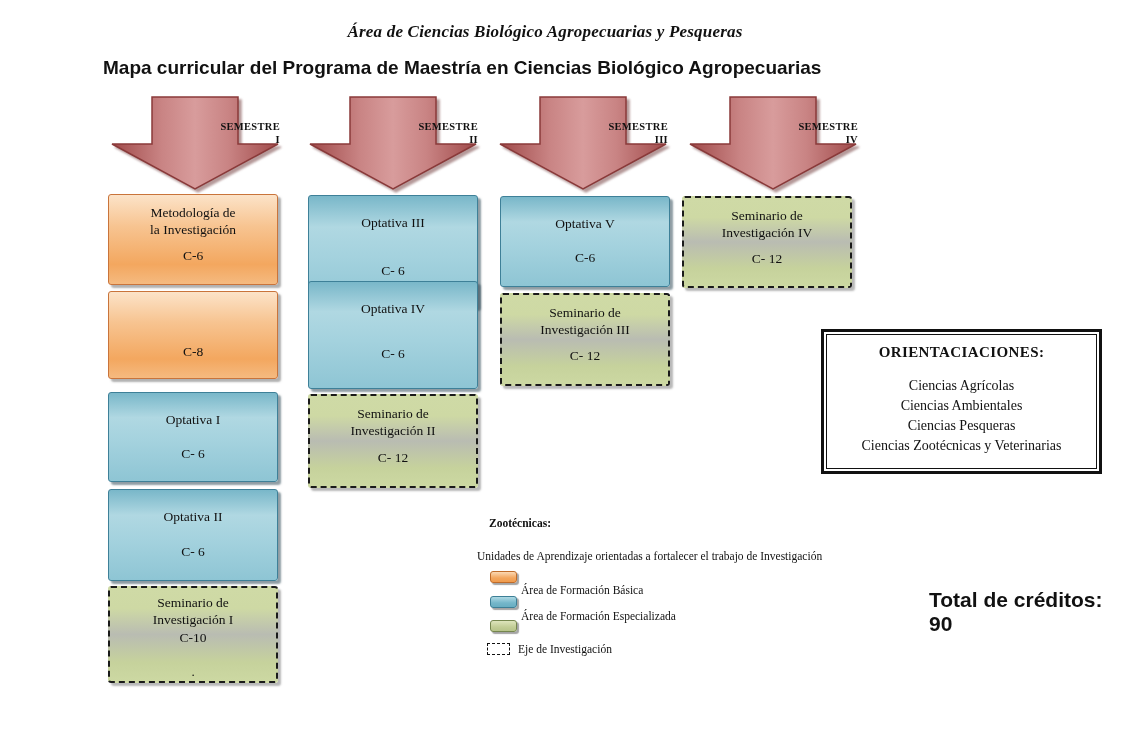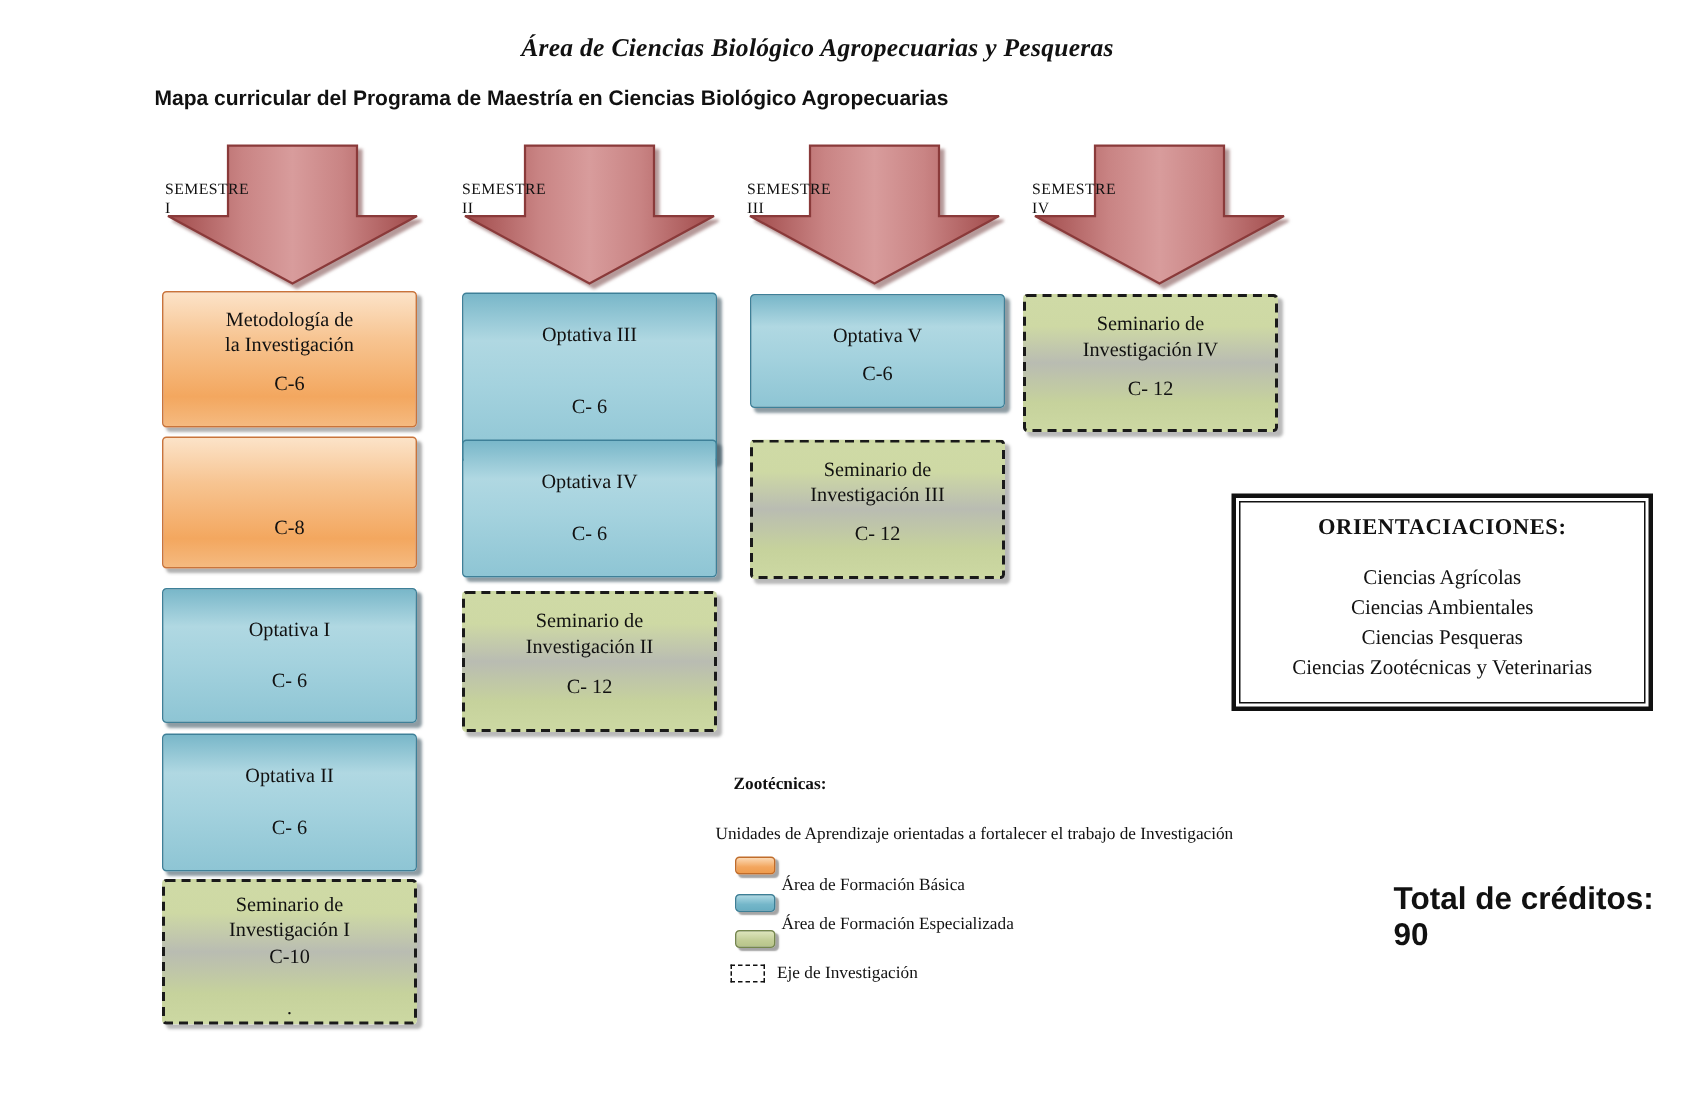--- a/index.html
+++ b/index.html
@@ -10,28 +10,28 @@
   .abs{position:absolute;}
   
   .title{
     top:22px;left:0;width:1090px;text-align:center;
     font-family:"Liberation Serif","DejaVu Serif",serif;
     font-weight:bold;font-style:italic;font-size:17px;letter-spacing:.2px;
   }
   .subtitle{
     top:57px;left:103px;
     font-family:"Liberation Sans","DejaVu Sans",sans-serif;
-    font-weight:bold;font-size:14px;
+    font-weight:bold;font-size:19px;
   }
   
   .arrow{width:170px;height:95px;top:96px;}
   .arrow svg{display:block;filter:drop-shadow(3px 3px 1px rgba(120,70,70,.55));}
   .arrow-label{
-    position:absolute;top:24px;left:0;width:100%;text-align:left;
-    font-weight:normal;font-size:10.5px;line-height:13px;letter-spacing:.3px;color:#111;
+    position:absolute;top:24px;left:0;width:100%;text-align:right;
+    font-weight:bold;font-size:10.5px;line-height:13px;letter-spacing:.3px;color:#111;
   }
   
   .course{
     width:170px;box-sizing:border-box;border-radius:3px;text-align:center;
   }
   .course.orange{
     background:linear-gradient(180deg,#fce3c8 0%,#f7c491 35%,#f3a75f 78%,#f5ba80 100%);
     border:1.5px solid #c9743b;box-shadow:3px 3px 2px rgba(100,100,100,.5);
   }
   .course.blue{
@@ -141,31 +141,31 @@
   <div class="course-name">Seminario de
 Investigación I</div>
   <div class="course-credits">C-10</div>
   <div class="course-footnote">.</div>
 </div>
 
 <div class="abs course blue" style="left:308px;top:195px;height:113px">
   <div class="course-name">Optativa III</div>
   <div class="course-credits">C- 6</div>
 </div>
-<div class="abs course blue" style="left:308px;top:293px;height:92px">
+<div class="abs course blue" style="left:308px;top:281px;height:108px">
   <div class="course-name">Optativa IV</div>
   <div class="course-credits">C- 6</div>
 </div>
 <div class="abs course green" style="left:308px;top:394px;height:94px">
   <div class="course-name">Seminario de
 Investigación II</div>
   <div class="course-credits">C- 12</div>
 </div>
 
-<div class="abs course blue" style="left:500px;top:196px;height:76px">
+<div class="abs course blue" style="left:500px;top:196px;height:91px">
   <div class="course-name">Optativa V</div>
   <div class="course-credits">C-6</div>
 </div>
 <div class="abs course green" style="left:500px;top:293px;height:93px">
   <div class="course-name">Seminario de
 Investigación III</div>
   <div class="course-credits">C- 12</div>
 </div>
 
 <div class="abs course green" style="left:682px;top:196px;height:92px">

